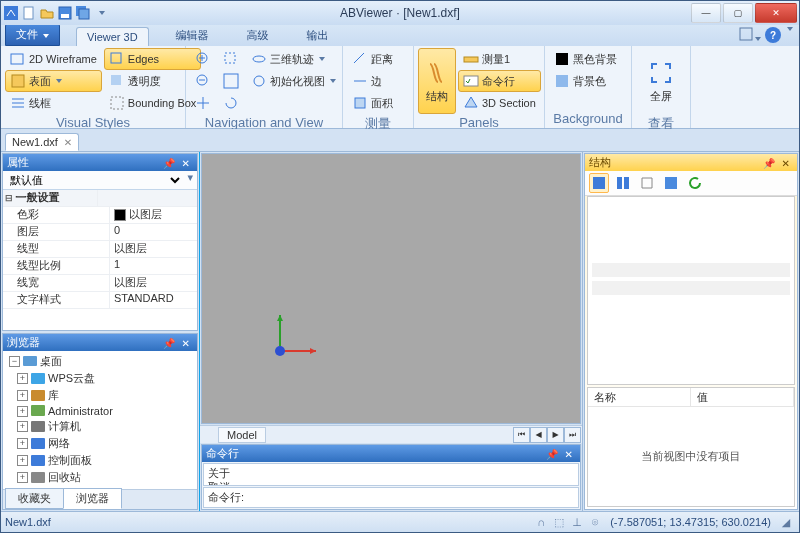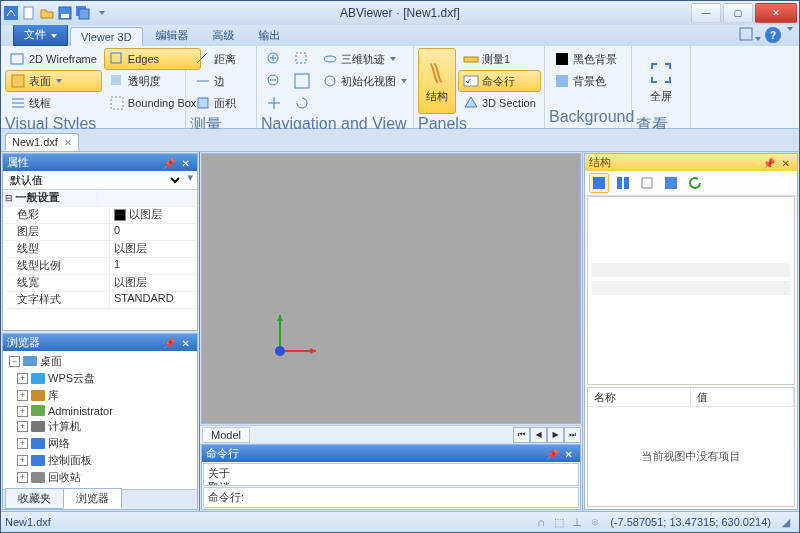--- a/index.html
+++ b/index.html
@@ -7,29 +7,29 @@
 
 .titlebar{height:24px;background:linear-gradient(#e4effb,#c9dcf2);display:flex;align-items:center;padding:0 2px;position:relative}
 .titlebar .qat{display:flex;gap:2px;align-items:center}
 .qat-btn{width:16px;height:16px;display:flex;align-items:center;justify-content:center;border-radius:2px}
 .qat-btn svg{display:block}
 .titlebar .title{position:absolute;left:0;right:0;text-align:center;pointer-events:none;font-size:12px;color:#2b3c57}
 .window-controls{margin-left:auto;display:flex;gap:0}
 .wc{width:28px;height:18px;display:flex;align-items:center;justify-content:center;border:1px solid rgba(0,0,0,.15);border-radius:2px;margin-left:2px;font-size:9px;background:linear-gradient(#f7fbff,#d7e6f6)}
 .wc.close{background:linear-gradient(#ef6a5f,#c63b2e);color:#fff;width:40px}
 
-.ribbon-tabs{height:21px;display:flex;align-items:flex-end;background:linear-gradient(#d7e6f6,#c9dcf2);padding-left:12px;gap:2px}
+.ribbon-tabs{height:21px;display:flex;align-items:flex-end;background:linear-gradient(#d7e6f6,#c9dcf2);padding-left:4px;gap:16px}
 .ribbon-tab{padding:3px 10px;font-size:11px;color:#2b4d7e;border:1px solid transparent;border-bottom:none;cursor:pointer}
 .ribbon-tab.file{background:linear-gradient(#4a8ade,#2d62b2);color:#fff;border-radius:3px 3px 0 0;border:1px solid #1d4f97}
 .ribbon-tab.active{background:#eef4fb;border-color:#9db9d9;border-radius:3px 3px 0 0}
 
 .ribbon{height:82px;background:#eef4fb;border-bottom:1px solid #9db9d9;display:flex}
 .ribbon-group{border-right:1px solid #c3d6eb;display:flex;flex-direction:column;padding:2px 4px 0 4px}
 .ribbon-group .body{flex:1;display:flex;gap:2px;align-items:flex-start}
-.ribbon-group .caption{color:#5a7aa5;font-size:16px;padding:1px 0 2px 0}
+.ribbon-group .caption{text-align:center;color:#5a7aa5;font-size:13px;padding:1px 0 2px 0}
 .rb-btn{display:flex;align-items:center;gap:3px;padding:2px 4px;border:1px solid transparent;border-radius:3px;cursor:pointer;white-space:nowrap;font-size:11px}
 .rb-btn.active{background:linear-gradient(#ffe9a6,#ffd24d);border-color:#d9a53a}
 .rb-btn.big{flex-direction:column;width:44px;height:60px;justify-content:center;gap:2px;text-align:center}
 .rb-btn .ico{width:16px;height:16px;display:flex;align-items:center;justify-content:center}
 .rb-btn.big .ico{width:28px;height:28px}
 .rb-col{display:flex;flex-direction:column;gap:0}
 .caret{width:0;height:0;border-left:3px solid transparent;border-right:3px solid transparent;border-top:4px solid #5a7aa5;display:inline-block;margin-left:2px}
 .ribbon-right{margin-left:auto;display:flex;align-items:flex-start;gap:4px;padding:3px 6px}
 .help-ico{width:16px;height:16px;border-radius:50%;background:#3d7bd9;color:#fff;display:flex;align-items:center;justify-content:center;font-weight:bold;font-size:10px}
 
@@ -64,21 +64,21 @@
 .tree-item .tw{width:9px;height:9px;border:1px solid #888;display:flex;align-items:center;justify-content:center;font-size:9px;line-height:1;color:#555;cursor:pointer}
 .tree-item .fico{width:14px;height:12px}
 
 .panel-tabs{height:19px;display:flex;align-items:flex-end;background:#dfe9f5;border-top:1px solid #b9cce2;padding-left:2px}
 .ptab{padding:2px 12px;border:1px solid #9db9d9;background:#eef4fb;font-size:11px;margin-right:-1px;cursor:pointer}
 .ptab.active{background:#fff;border-bottom-color:#fff}
 
 .viewport{flex:1;background:#a8a8a8;position:relative;border:1px solid #9db9d9;margin:1px}
 .axes{position:absolute;left:66px;bottom:56px}
 .model-bar{height:17px;background:#e6eef8;display:flex;align-items:center;border-top:1px solid #b9cce2;font-size:11px;position:relative}
-.model-tab{padding:1px 8px;border:1px solid #b9cce2;background:#f6f9fd;margin-left:2px}
+.model-tab{padding:1px 8px;border:1px solid #b9cce2;background:#f6f9fd;margin-left:18px}
 .model-scroll{display:flex;margin-left:auto;margin-right:1px;gap:0}
 .ms{width:15px;height:14px;border:1px solid #9db9d9;background:#eef4fb;display:flex;align-items:center;justify-content:center;font-size:8px;cursor:pointer}
 
 .struct-panel{height:330px;background:linear-gradient(#fff6d8,#fff)}
 .struct-panel .panel-hd{background:linear-gradient(#ffe9a6,#ffd24d);color:#6b4a00}
 .struct-tb{height:20px;display:flex;align-items:center;gap:4px;padding:2px 4px;background:#fdfdfd;border-bottom:1px solid #dcdcdc}
 .struct-tb .sbtn{width:18px;height:18px;display:flex;align-items:center;justify-content:center;cursor:pointer;border:1px solid transparent;border-radius:2px}
 .struct-tb .sbtn.active{border-color:#ffb84d;background:#fff2cc}
 .struct-list{flex:1;background:#fff;margin:0 2px;border:1px solid #ccc;position:relative}
 .struct-list .bar{position:absolute;left:4px;right:4px;height:14px;background:#f1f1f1}
@@ -213,20 +213,94 @@
                   <rect x="2" y="2" width="12" height="12" fill="none" stroke="#888" stroke-dasharray="2"></rect>
                 </svg>
               </span>
               <span>Bounding Box</span>
             </div>
         </div>
       </div>
       <div class="caption">Visual Styles</div>
     </div>
 
+    <div class="ribbon-group" style="width:148px">
+      <div class="body">
+        <div class="rb-col">
+          <div class="rb-btn">
+              <span class="ico">
+                <svg width="16" height="16">
+                  <circle cx="7" cy="7" r="5" fill="none" stroke="#3d7bd9"></circle>
+                  <path d="M7 4v6M4 7h6" stroke="#3d7bd9"></path>
+                </svg>
+              </span>
+            </div>
+          <div class="rb-btn">
+              <span class="ico">
+                <svg width="16" height="16">
+                  <circle cx="7" cy="7" r="5" fill="none" stroke="#3d7bd9"></circle>
+                  <path d="M4 7h6" stroke="#3d7bd9"></path>
+                </svg>
+              </span>
+            </div>
+          <div class="rb-btn">
+              <span class="ico">
+                <svg width="16" height="16">
+                  <path d="M8 2v12M2 8h12" stroke="#3d7bd9"></path>
+                </svg>
+              </span>
+            </div>
+        </div>
+        <div class="rb-col">
+          <div class="rb-btn">
+              <span class="ico">
+                <svg width="16" height="16">
+                  <rect x="2" y="2" width="10" height="10" fill="none" stroke="#3d7bd9" stroke-dasharray="2"></rect>
+                </svg>
+              </span>
+            </div>
+          <div class="rb-btn">
+              <span class="ico">
+                <svg width="16" height="16">
+                  <rect x="1" y="1" width="14" height="14" fill="none" stroke="#3d7bd9"></rect>
+                </svg>
+              </span>
+            </div>
+          <div class="rb-btn">
+              <span class="ico">
+                <svg width="16" height="16">
+                  <path d="M3 8a5 5 0 1 0 5-5" fill="none" stroke="#3d7bd9"></path>
+                </svg>
+              </span>
+            </div>
+        </div>
+        <div class="rb-col">
+          <div class="rb-btn">
+              <span class="ico">
+                <svg width="16" height="16">
+                  <ellipse cx="8" cy="8" rx="6" ry="3" fill="none" stroke="#3d7bd9"></ellipse>
+                </svg>
+              </span>
+              <span>三维轨迹</span>
+              <span class="caret"></span>
+            </div>
+          <div class="rb-btn">
+              <span class="ico">
+                <svg width="16" height="16">
+                  <circle cx="8" cy="8" r="5" fill="none" stroke="#3d7bd9"></circle>
+                </svg>
+              </span>
+              <span>初始化视图</span>
+              <span class="caret"></span>
+            </div>
+        </div>
+      </div>
+      <div class="caption">Navigation and View</div>
+    </div>
+
     <div class="ribbon-group" style="width:62px">
       <div class="body">
           <div class="rb-col">
         <div class="rb-btn">
               <span class="ico">
                 <svg width="16" height="16">
                   <path d="M2 12L12 2" stroke="#3d7bd9"></path>
                 </svg>
               </span>
               <span>距离</span>
@@ -243,94 +317,20 @@
               <span class="ico">
                 <svg width="16" height="16">
                   <rect x="3" y="3" width="10" height="10" fill="#bdd6f2" stroke="#3d7bd9"></rect>
                 </svg>
               </span>
               <span>面积</span>
             </div>
       </div>
         </div>
       <div class="caption">测量</div>
-    </div>
-
-    <div class="ribbon-group" style="width:148px">
-      <div class="body">
-        <div class="rb-col">
-          <div class="rb-btn">
-              <span class="ico">
-                <svg width="16" height="16">
-                  <circle cx="7" cy="7" r="5" fill="none" stroke="#3d7bd9"></circle>
-                  <path d="M7 4v6M4 7h6" stroke="#3d7bd9"></path>
-                </svg>
-              </span>
-            </div>
-          <div class="rb-btn">
-              <span class="ico">
-                <svg width="16" height="16">
-                  <circle cx="7" cy="7" r="5" fill="none" stroke="#3d7bd9"></circle>
-                  <path d="M4 7h6" stroke="#3d7bd9"></path>
-                </svg>
-              </span>
-            </div>
-          <div class="rb-btn">
-              <span class="ico">
-                <svg width="16" height="16">
-                  <path d="M8 2v12M2 8h12" stroke="#3d7bd9"></path>
-                </svg>
-              </span>
-            </div>
-        </div>
-        <div class="rb-col">
-          <div class="rb-btn">
-              <span class="ico">
-                <svg width="16" height="16">
-                  <rect x="2" y="2" width="10" height="10" fill="none" stroke="#3d7bd9" stroke-dasharray="2"></rect>
-                </svg>
-              </span>
-            </div>
-          <div class="rb-btn">
-              <span class="ico">
-                <svg width="16" height="16">
-                  <rect x="1" y="1" width="14" height="14" fill="none" stroke="#3d7bd9"></rect>
-                </svg>
-              </span>
-            </div>
-          <div class="rb-btn">
-              <span class="ico">
-                <svg width="16" height="16">
-                  <path d="M3 8a5 5 0 1 0 5-5" fill="none" stroke="#3d7bd9"></path>
-                </svg>
-              </span>
-            </div>
-        </div>
-        <div class="rb-col">
-          <div class="rb-btn">
-              <span class="ico">
-                <svg width="16" height="16">
-                  <ellipse cx="8" cy="8" rx="6" ry="3" fill="none" stroke="#3d7bd9"></ellipse>
-                </svg>
-              </span>
-              <span>三维轨迹</span>
-              <span class="caret"></span>
-            </div>
-          <div class="rb-btn">
-              <span class="ico">
-                <svg width="16" height="16">
-                  <circle cx="8" cy="8" r="5" fill="none" stroke="#3d7bd9"></circle>
-                </svg>
-              </span>
-              <span>初始化视图</span>
-              <span class="caret"></span>
-            </div>
-        </div>
-      </div>
-      <div class="caption">Navigation and View</div>
     </div>
 
     <div class="ribbon-group" style="width:122px">
       <div class="body">
         <div class="rb-btn big active">
             <span class="ico">
               <svg width="26" height="26">
                 <path d="M6 4c4 0 4 18 8 18M10 4c4 0 4 18 8 18" stroke="#d98c2e" fill="none" stroke-width="2"></path>
               </svg>
             </span>

